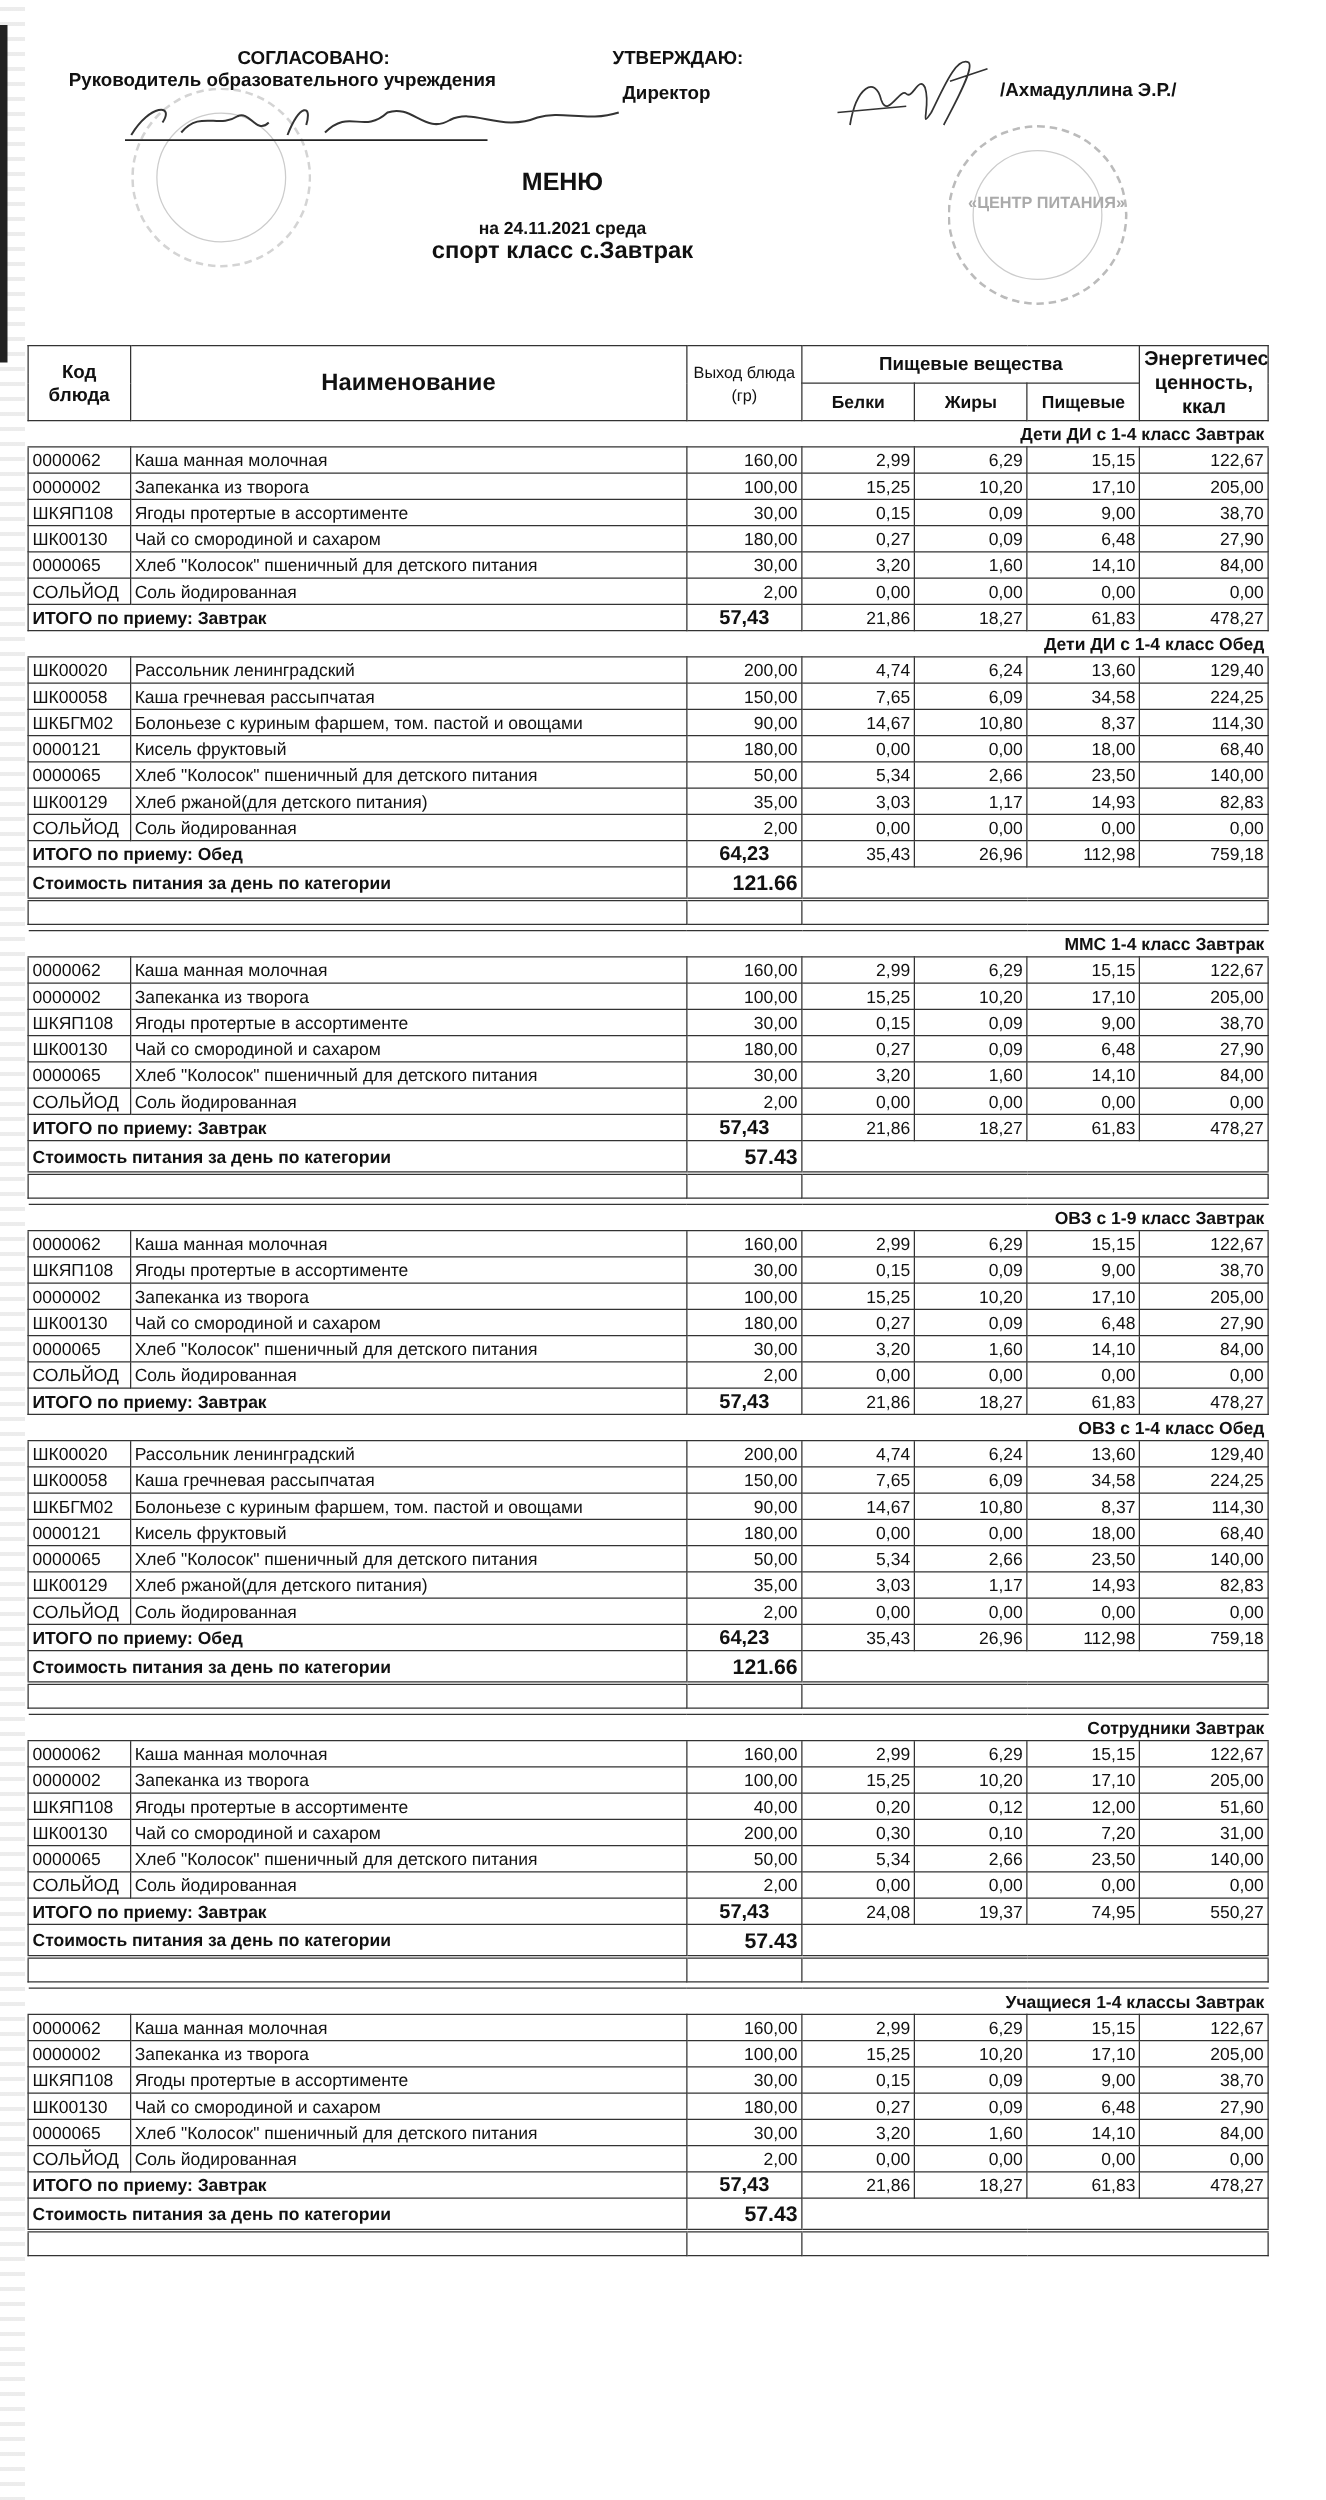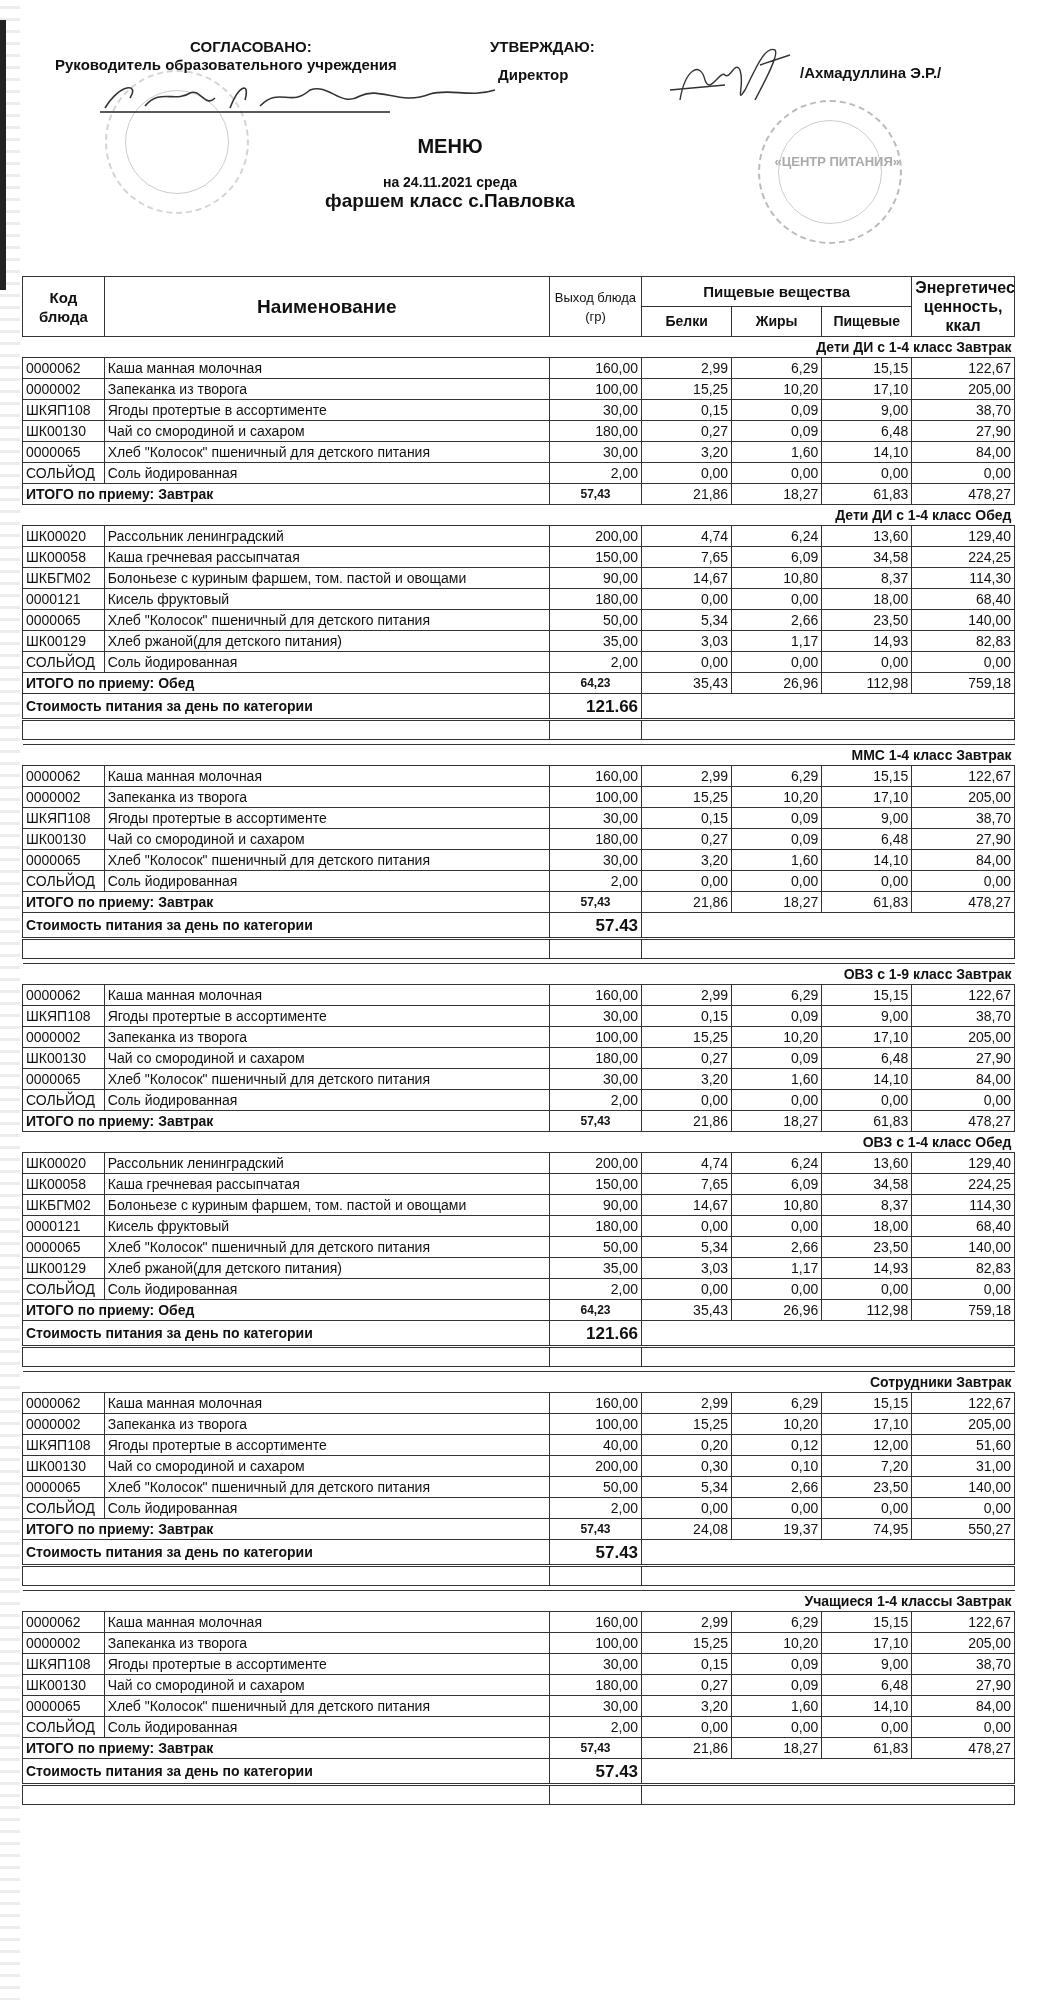--- a/index.html
+++ b/index.html
@@ -31,21 +31,21 @@
   table.menu th { font-weight: bold; text-align: center; }
   .c-code { width: 78px; }
   .c-name { width: 425px; }
   .c-w { width: 88px; }
   .c-n { width: 86px; }
   .c-e { width: 98px; }
   td.num { text-align: right; }
   td.section { border-left: none !important; border-right: none !important; text-align: right; font-weight: bold; height: 22px; }
   tr.total td { font-weight: bold; }
   tr.total td.num.plain { font-weight: normal; }
-  tr.total td.w { font-size: 12px; text-align: center; }
+  tr.total td.w { font-size: 16px; text-align: center; }
   tr.cost td { font-weight: bold; height: 24px; }
   tr.cost td.w { font-size: 17px; text-align: right; }
   tr.blank td { height: 18px; border-top: 3px double #333; }
   .hdr-kod { font-size: 15px; line-height: 17px; }
   .hdr-name { font-size: 19px; }
   .hdr-small { font-size: 13px; line-height: 15px; }
   .hdr-energy { font-size: 16px; line-height: 13px; }
 </style>
 </head>
 <body>
@@ -71,21 +71,21 @@
 </svg>
 <div class="hdr-block director-name">/Ахмадуллина Э.Р./</div>
 
 <div class="stamp stamp-right">
   <div class="stamp-inner"></div>
   <div class="stamp-text">«ЦЕНТР ПИТАНИЯ»</div>
 </div>
 
 <div class="title title-menu">МЕНЮ</div>
 <div class="title title-date">на 24.11.2021  среда</div>
-<div class="title title-place">фаршем класс с.Павловка</div>
+<div class="title title-place">спорт класс с.Завтрак</div>
 
 <table class="menu" id="menu-table" style="top:276px;">
   <colgroup>
     <col class="c-code">
       <col class="c-name">
       <col class="c-w">
       <col class="c-n">
       <col class="c-n">
       <col class="c-n">
       <col class="c-e">

